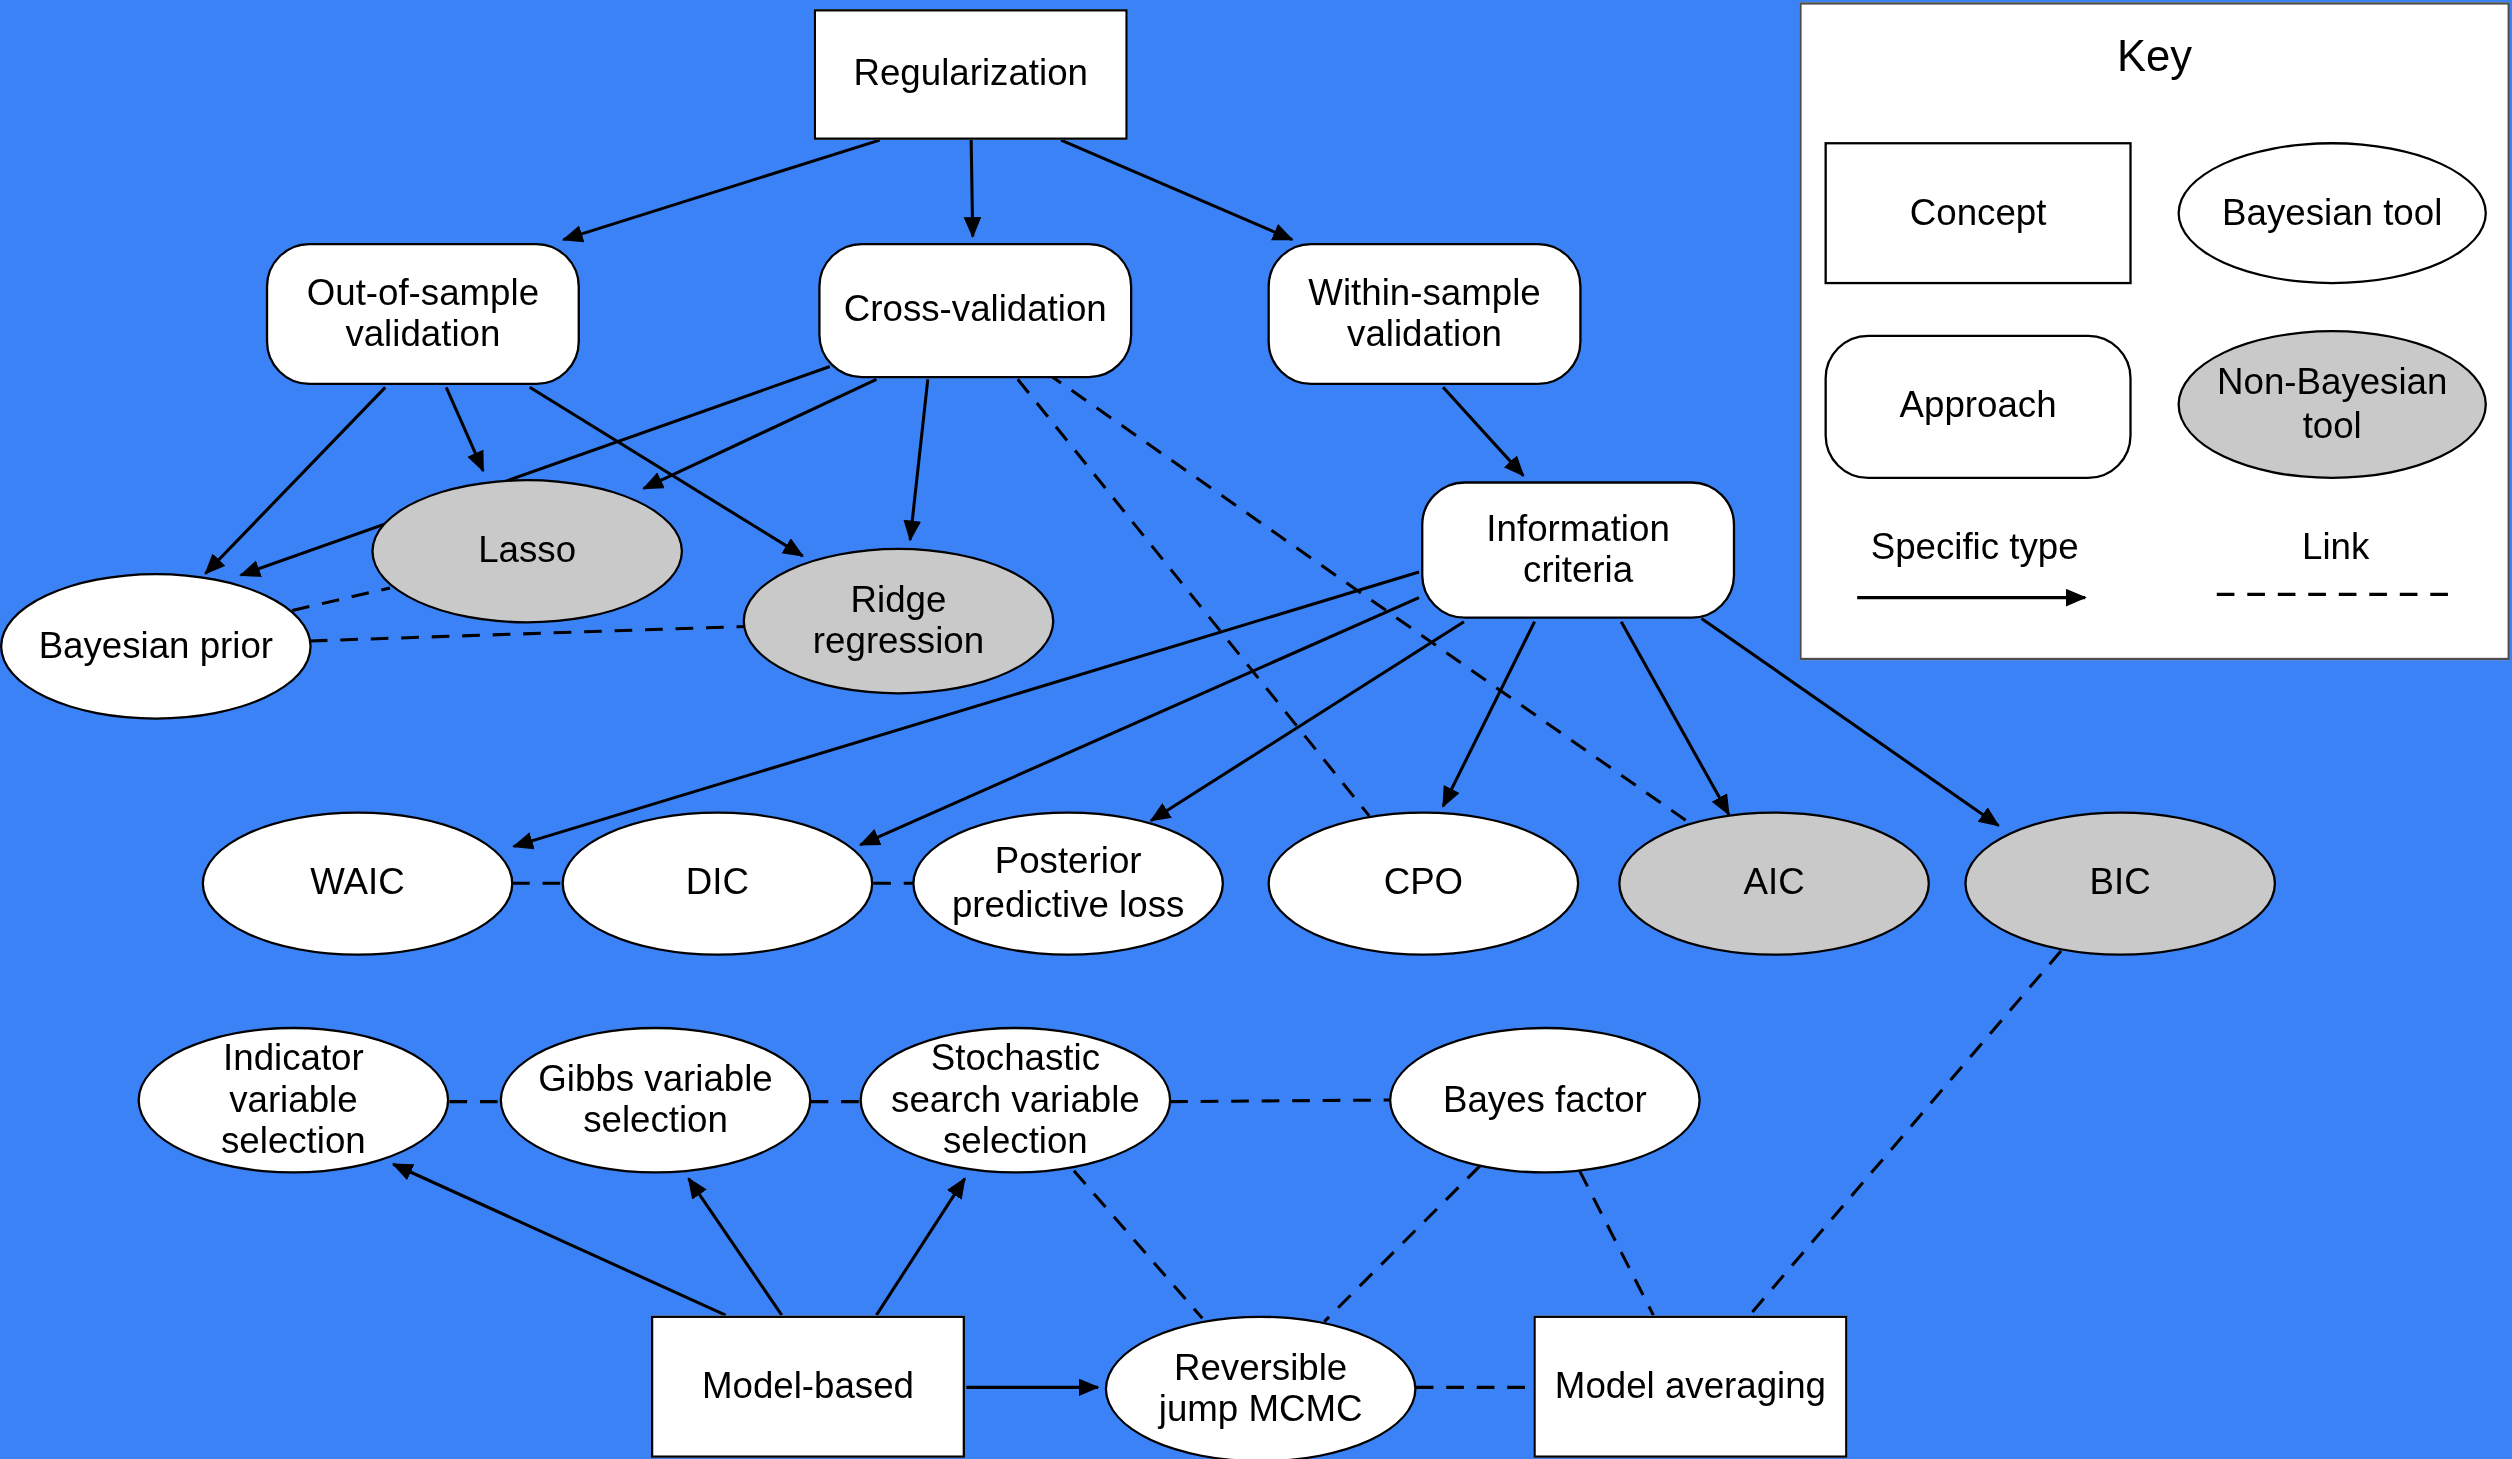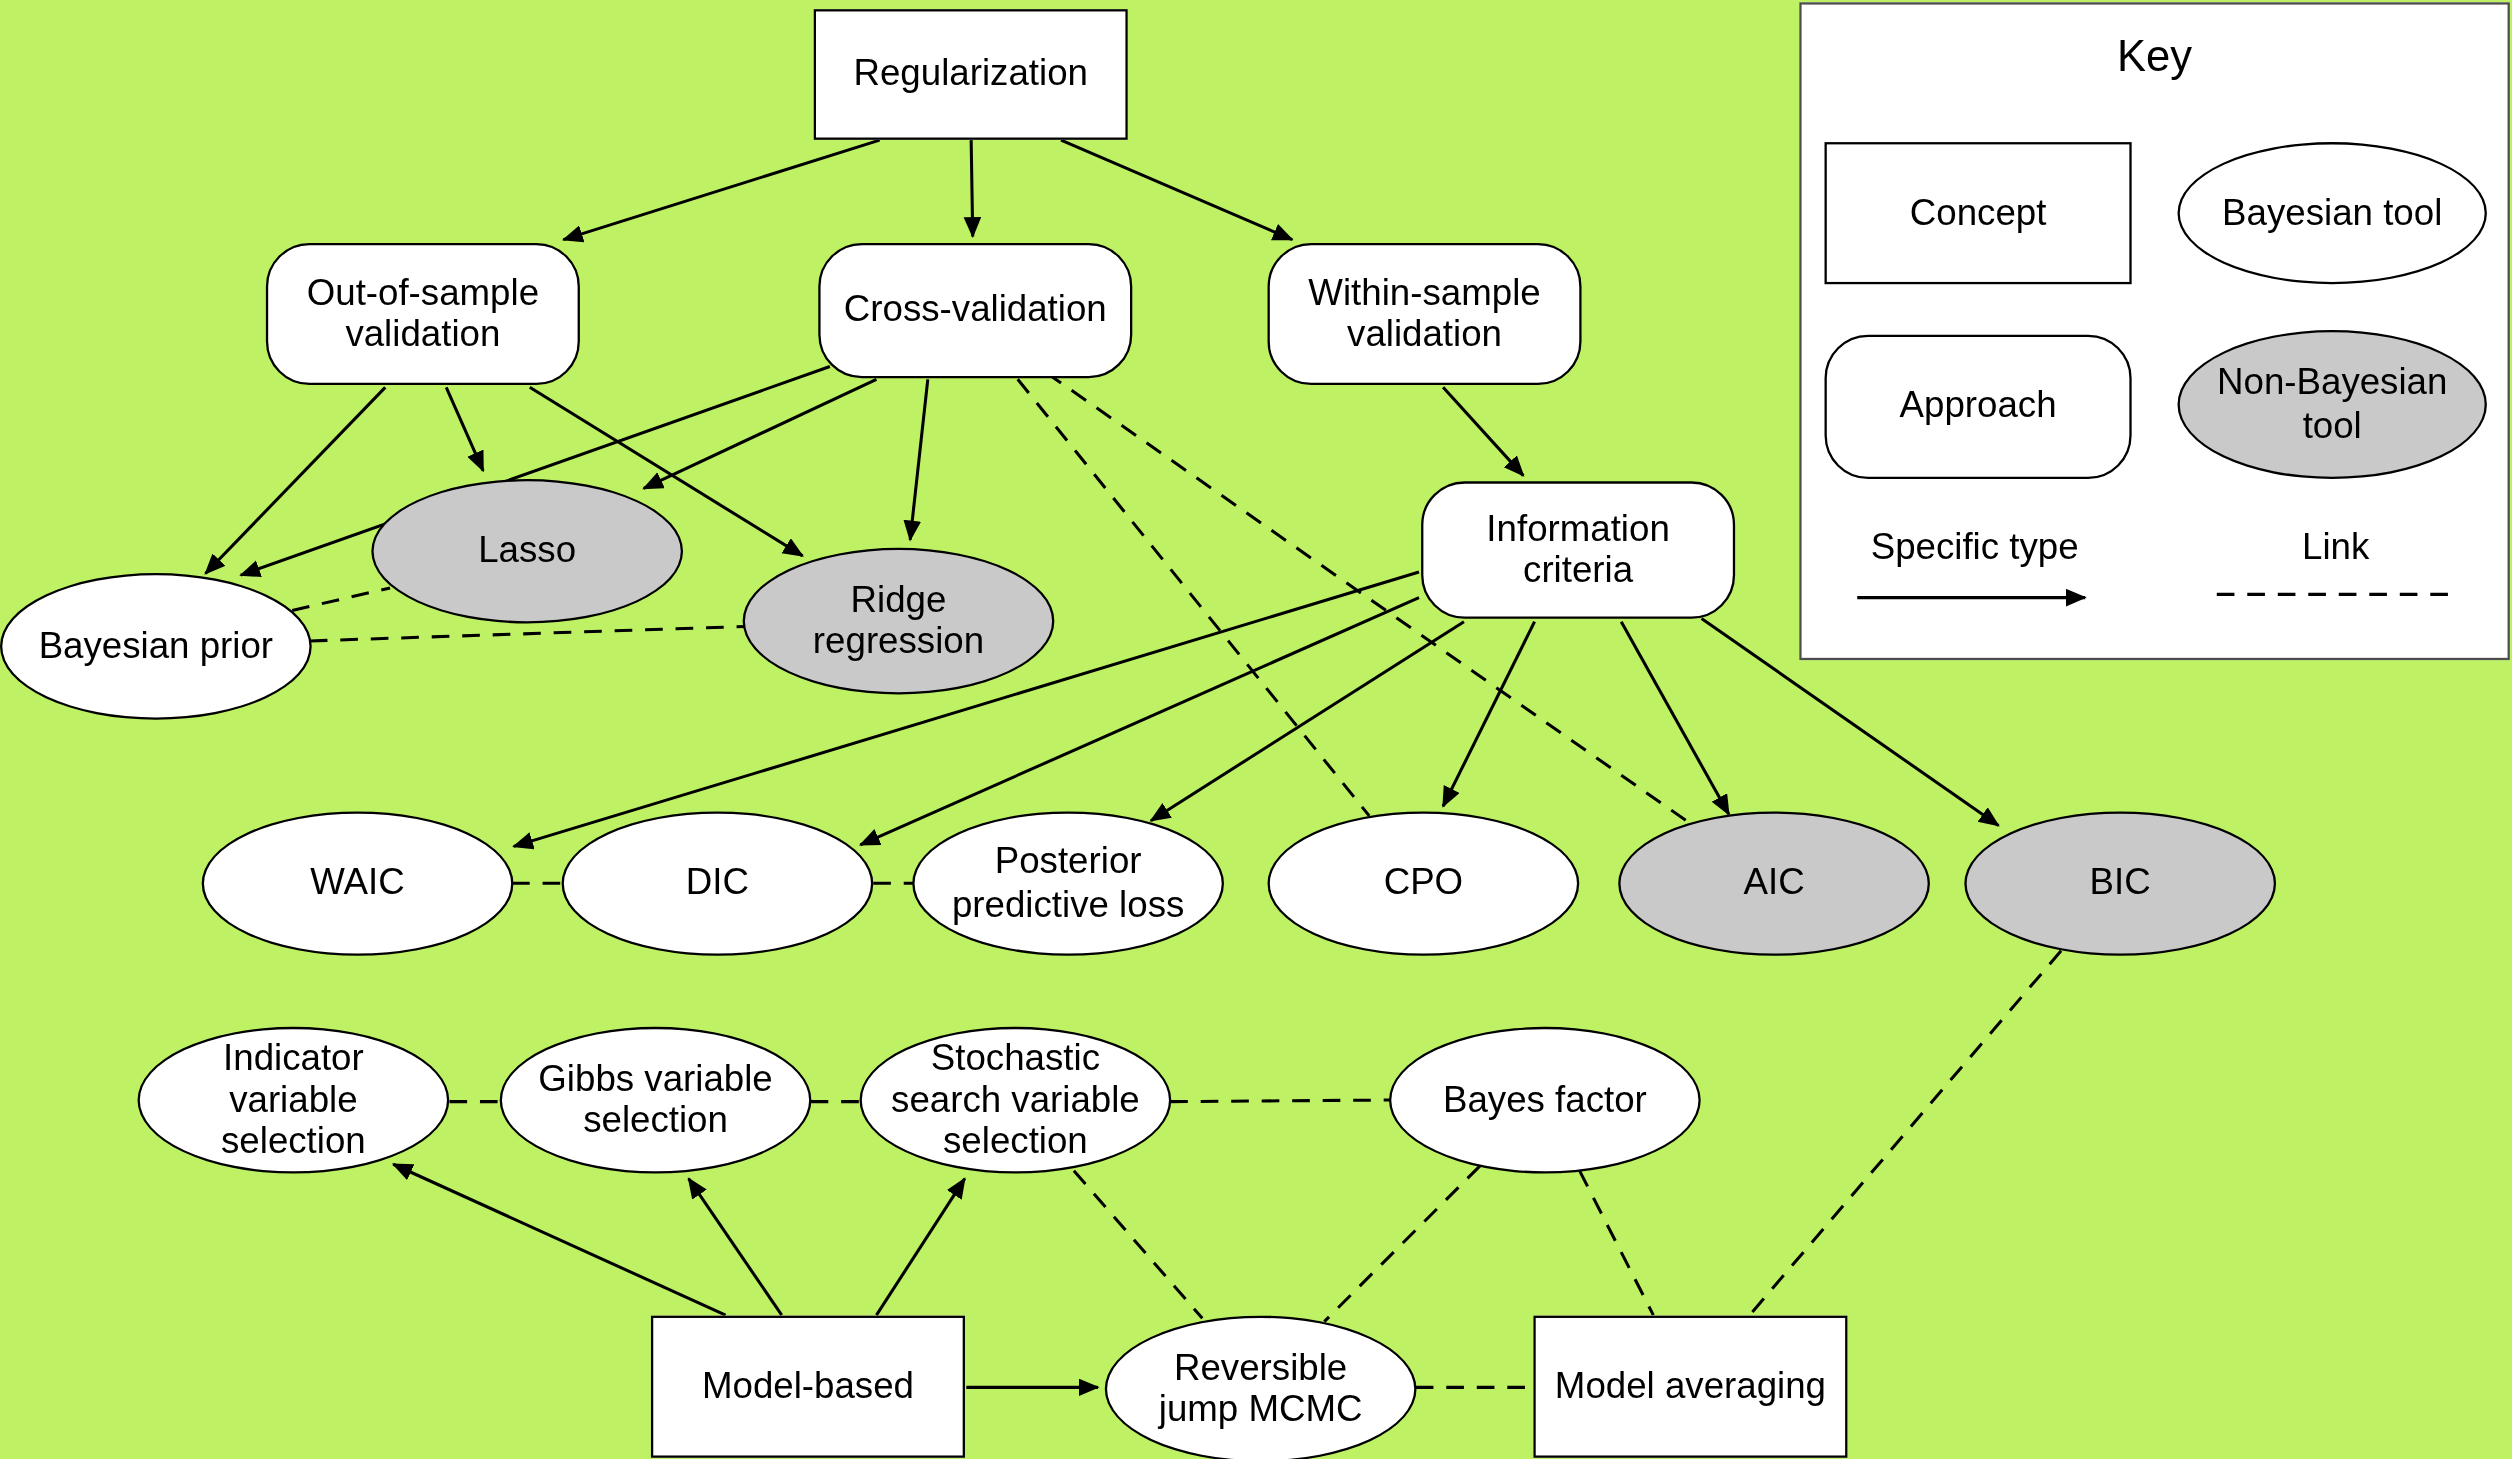--- a/index.html
+++ b/index.html
@@ -1,18 +1,18 @@
 <!DOCTYPE html>
 <html style="font-size:11.2px"><head>
 <meta charset="utf-8">
 <style>
   * { box-sizing: border-box; }
   html, body { margin: 0; padding: 0; background: #ffffff; }
   body { font-family: "Liberation Sans", sans-serif; color: #000; }
-  .viewport { position: relative; width: 2512px; height: 1460px; overflow: hidden; background: #bef264; }
+  .viewport { position: relative; width: 2512px; height: 1460px; overflow: hidden; background: #3b82f6; }
   .stage { position: absolute; left: 0; top: 0; width: 1096px; height: 637px;
            transform: scale(2.2921); transform-origin: 0 0; }
   #edge-layer { position: absolute; left: 0; top: 0; z-index: 1; }
   .edge-arrow { stroke: #000; stroke-width: 1.9; fill: none; }
   .edge-link  { stroke: #000; stroke-width: 1.9; fill: none; stroke-dasharray: 11 8; }
   .node { position: absolute; z-index: 2; display: flex; align-items: center; justify-content: center;
           text-align: center; background: #fff; border: 1.4px solid #000; font-size: 16px;
           line-height: 1.13; white-space: pre-line; padding: 1.4px 5.6px; }
   .sq { border-radius: 0; }
   .rd { border-radius: 19px; }

